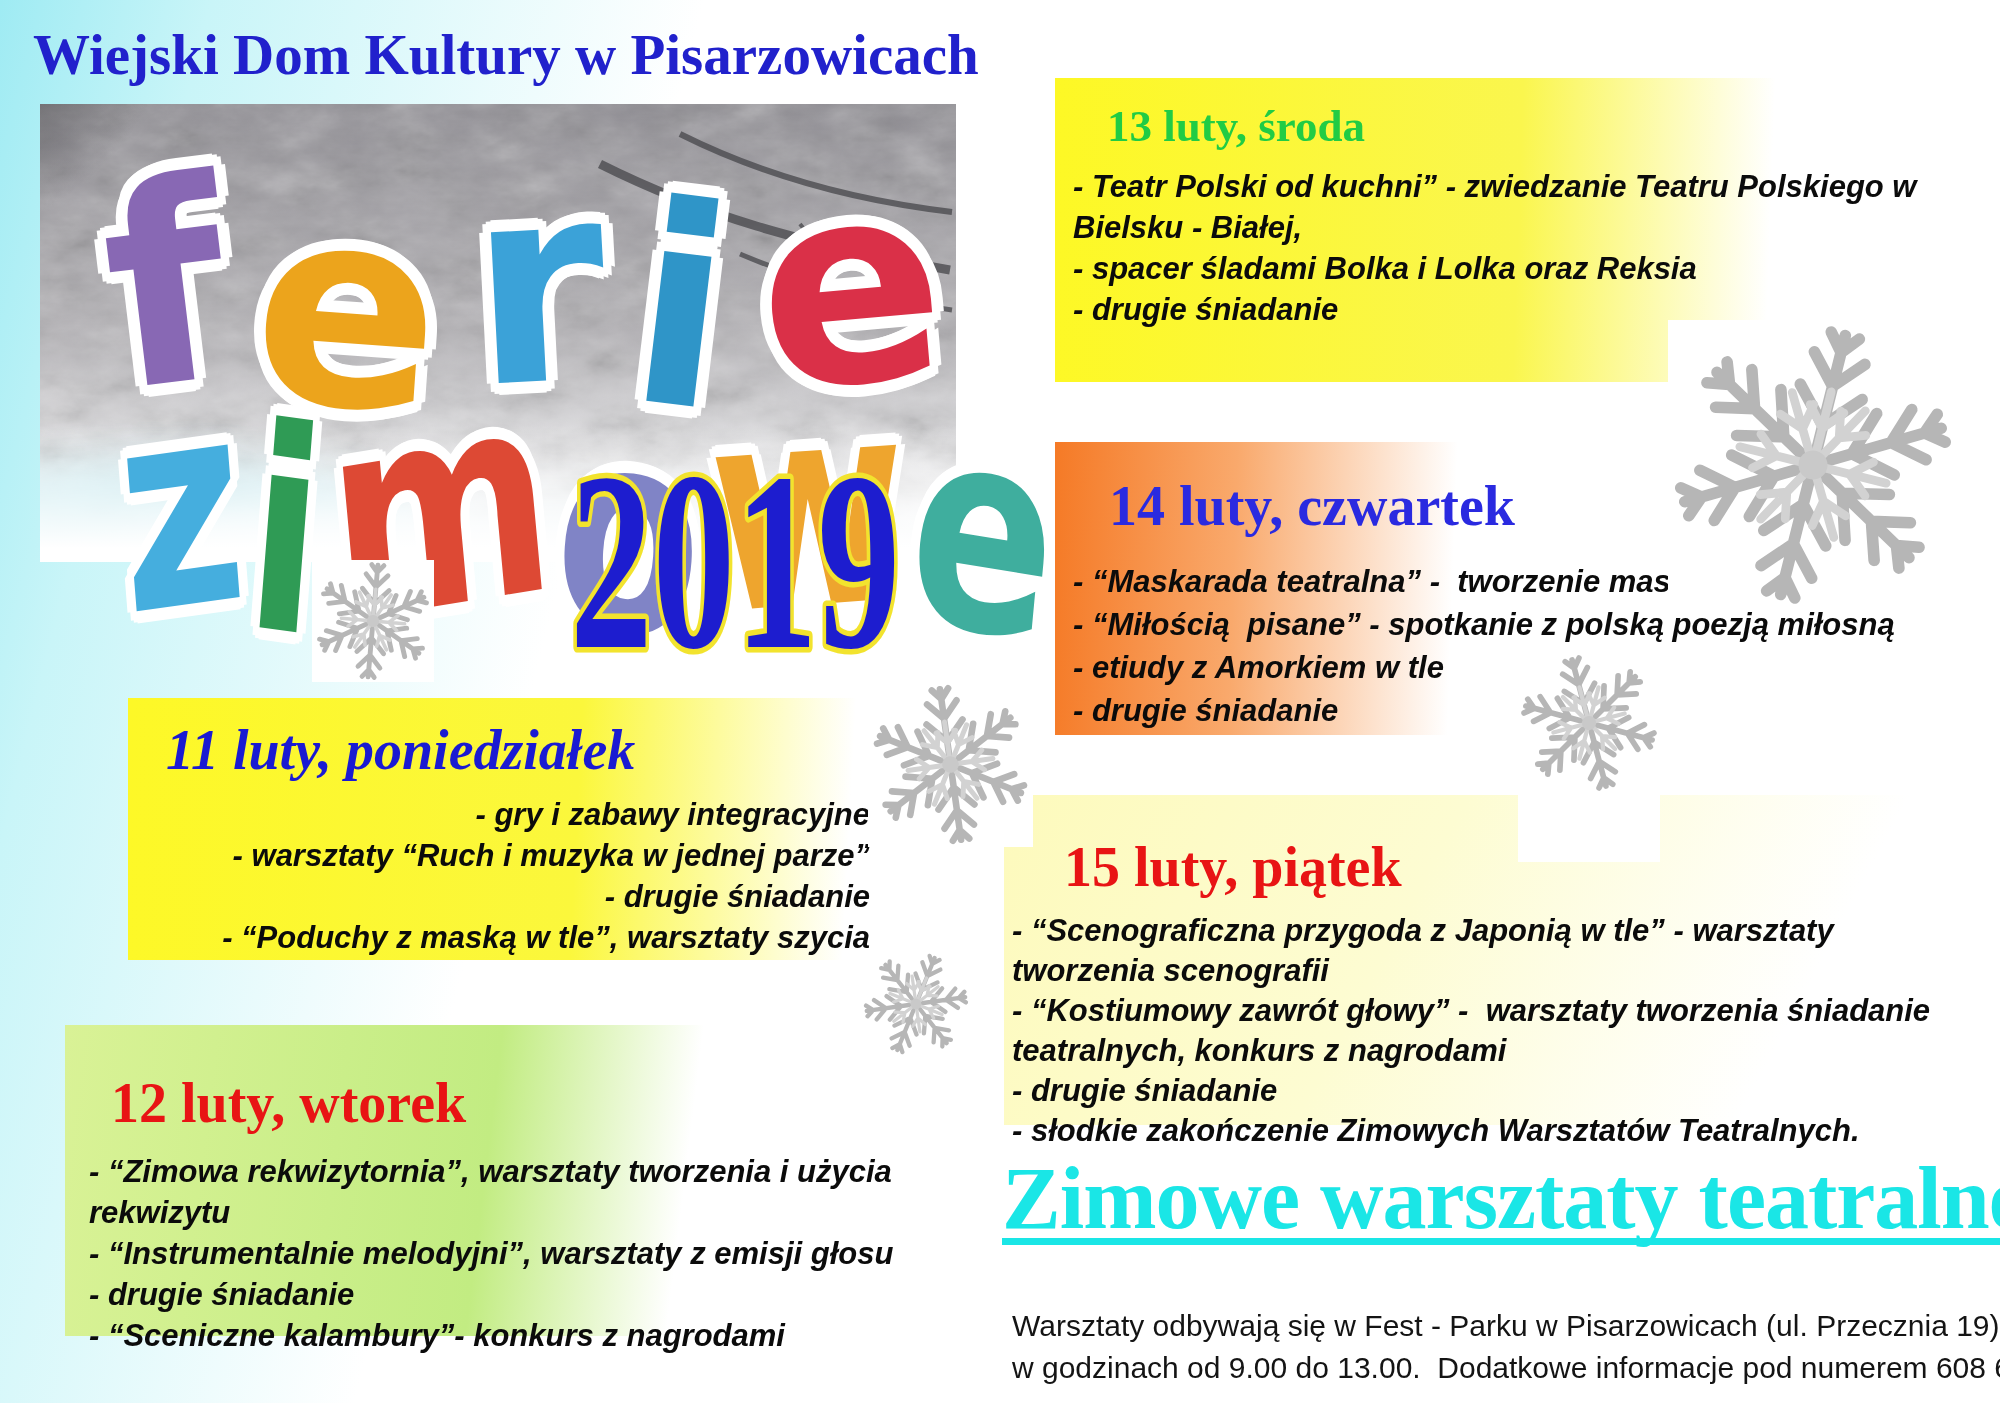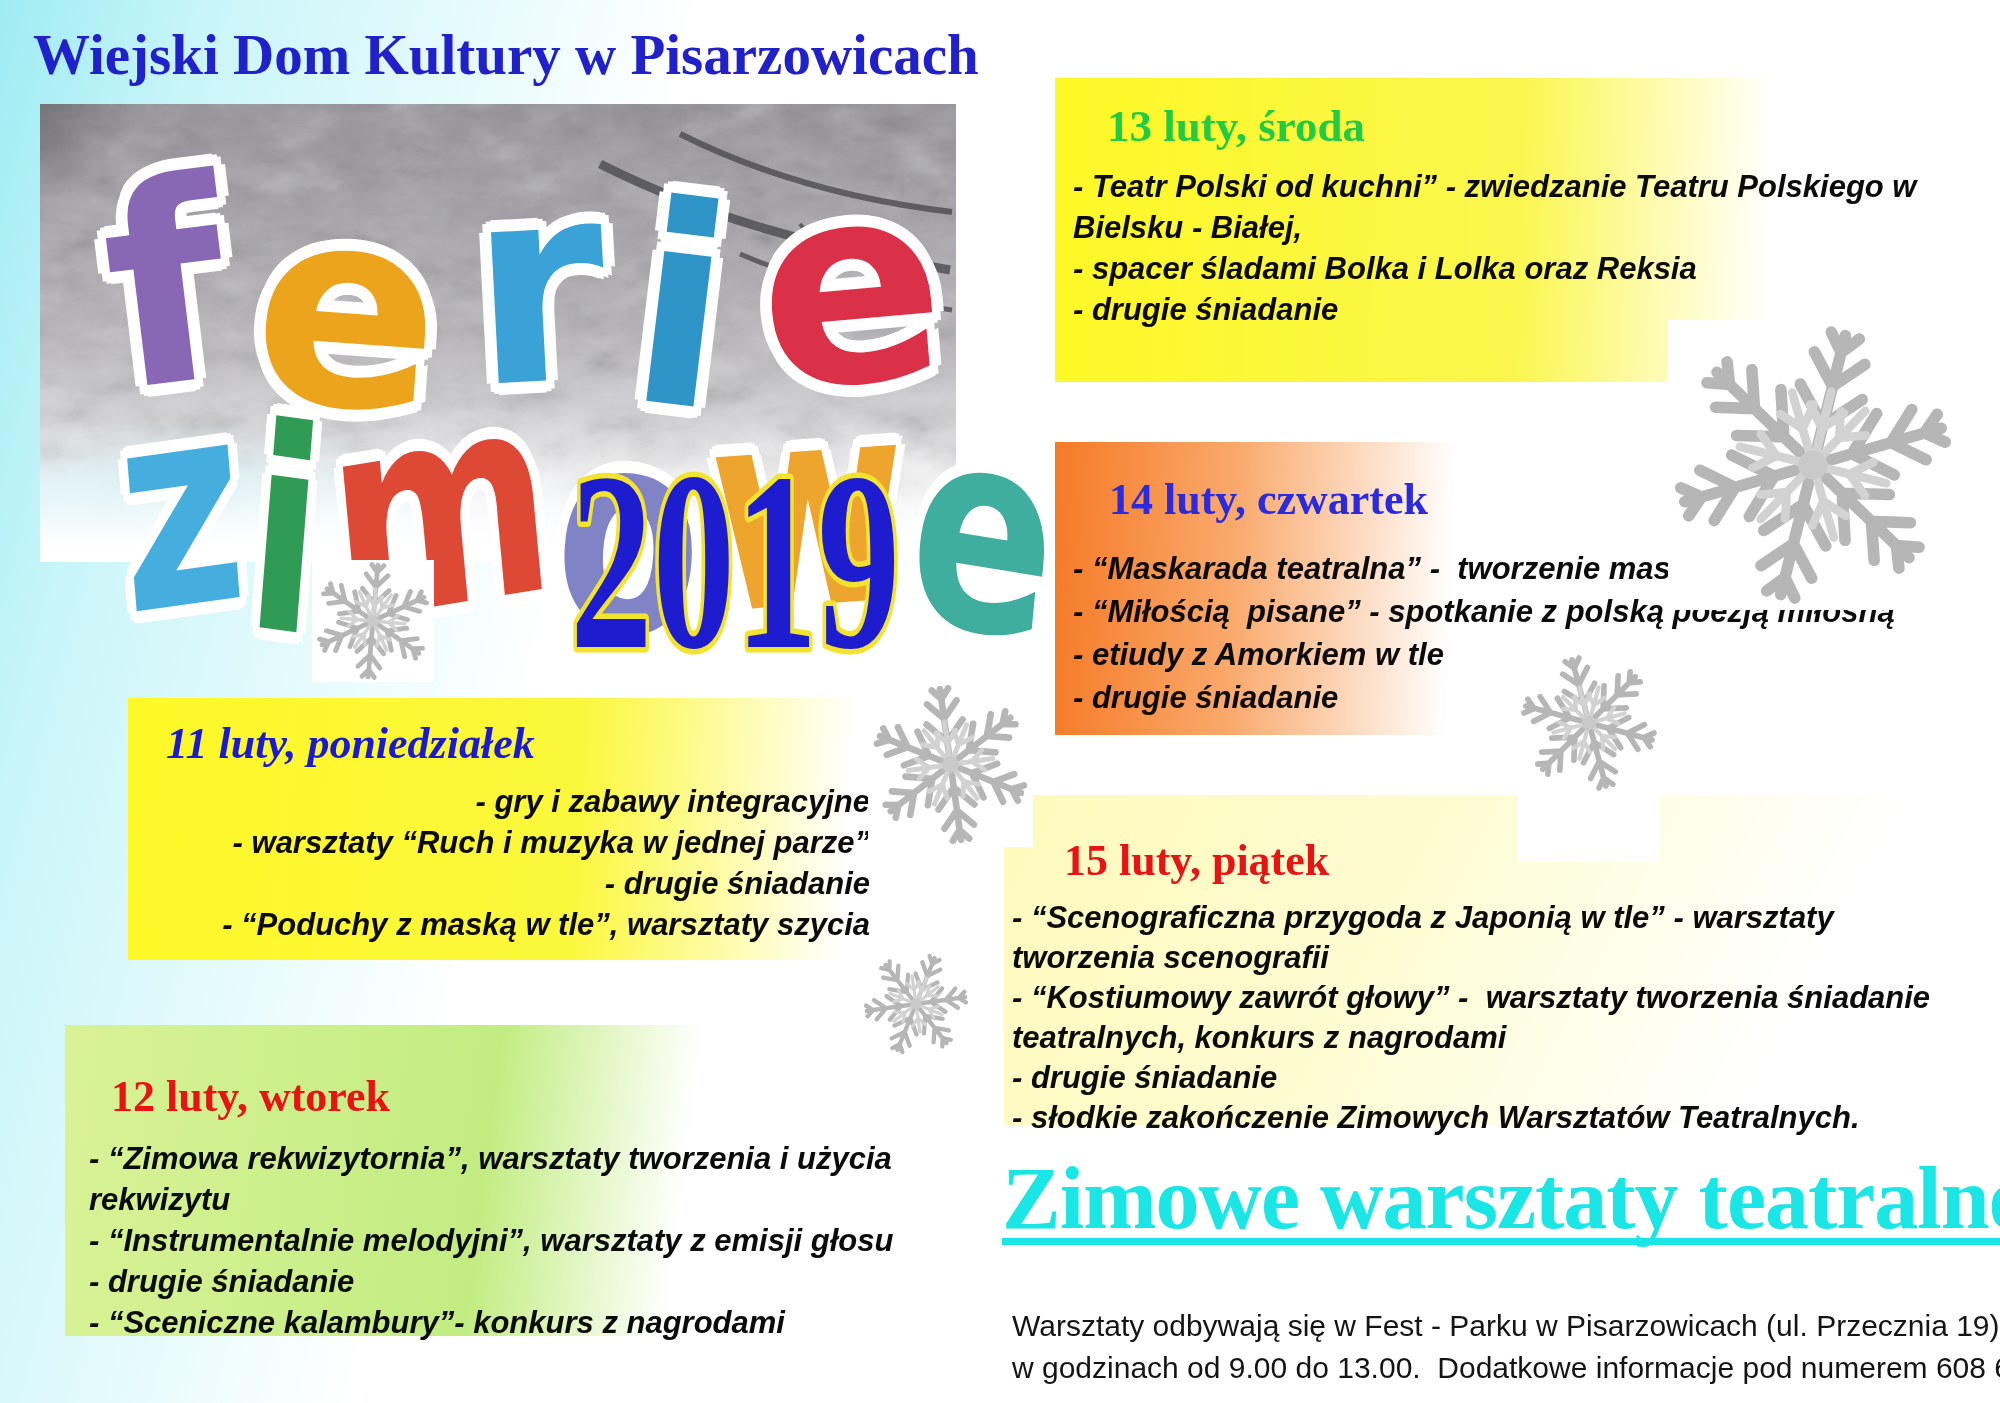--- a/index.html
+++ b/index.html
@@ -31,21 +31,21 @@
   }
   
   .year-svg{position:absolute; left:560px; top:462px; overflow:visible; z-index:3;}
   .year-svg text{
     font-family:"Liberation Serif","DejaVu Serif",serif; font-weight:bold; font-size:255px;
     fill:#1d1dcf; stroke:#f2e32e; stroke-width:11px; paint-order:stroke; stroke-linejoin:round;
   }
   
   .day{position:absolute;}
   .day-title{
-    font-family:"Liberation Serif","DejaVu Serif",serif; font-weight:bold; font-size:44px;
+    font-family:"Liberation Serif","DejaVu Serif",serif; font-weight:bold; font-size:56px;
     white-space:nowrap;
   }
   .day-items .item{
     font-family:"Liberation Sans",sans-serif; font-style:italic; font-weight:bold;
     font-size:31px; line-height:41px; color:#0b0b0b; white-space:pre-wrap;
   }
   .day-13{left:1055px; top:78px; width:890px; height:304px;
     background:linear-gradient(92deg,#fdf825 0%,#faf64e 52%,rgba(255,255,255,0) 80%);}
   .day-13 .day-title{padding:22px 0 0 52px; font-size:45px;}
   .day-13 .day-items{margin:14px 0 0 18px; width:868px;}

